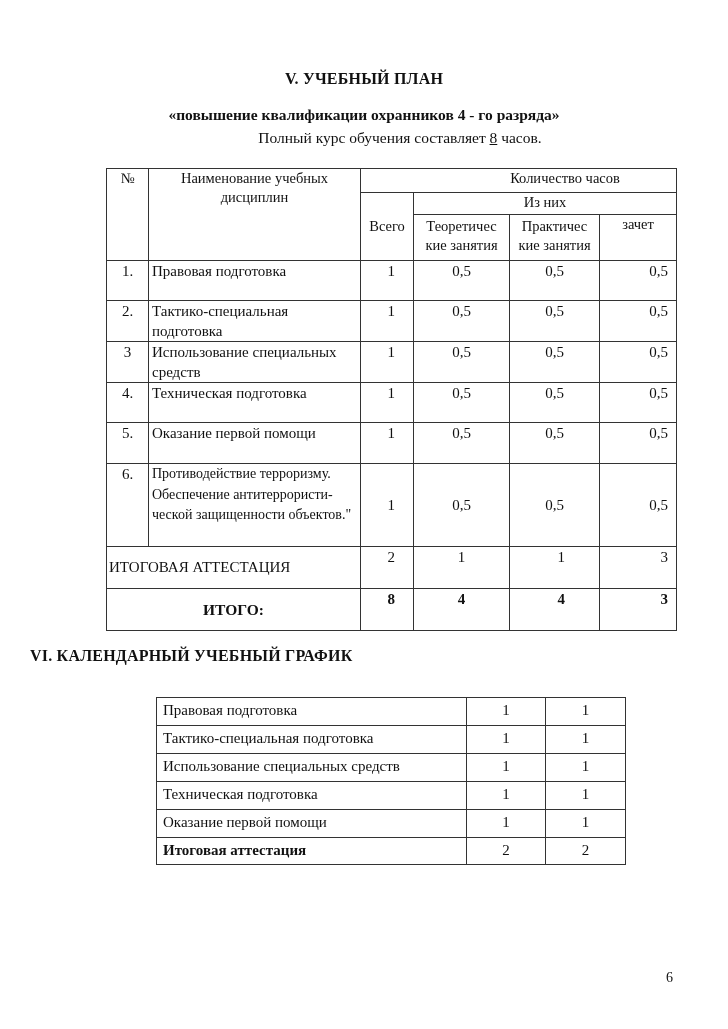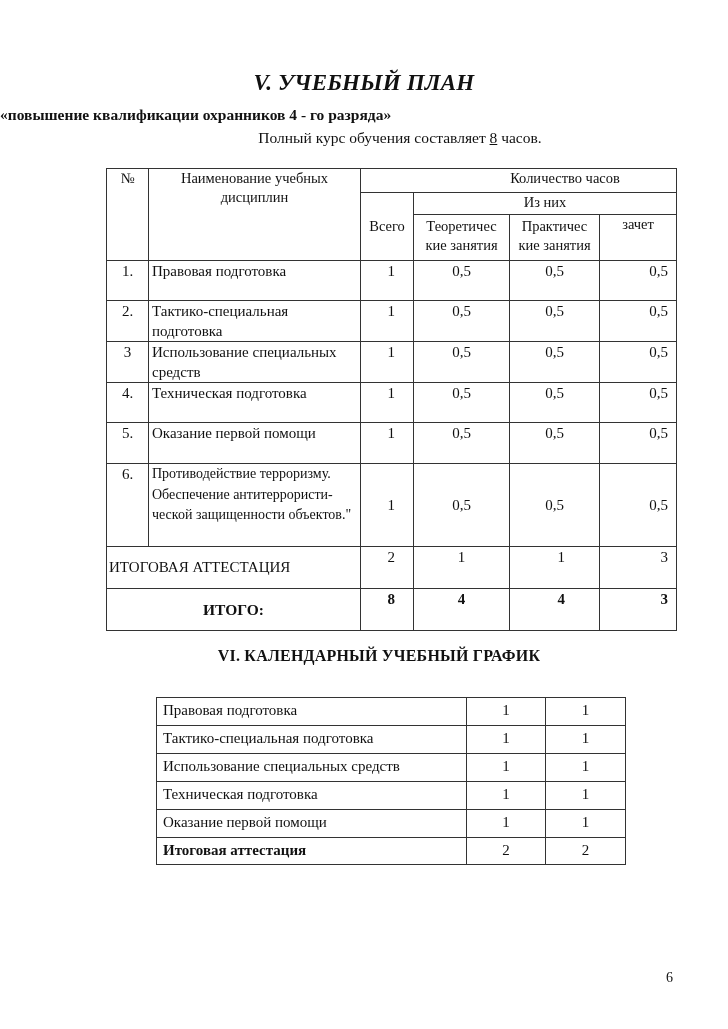--- a/index.html
+++ b/index.html
@@ -4,24 +4,24 @@
   <style>
     html, body { margin: 0; padding: 0; background: #ffffff; }
     body {
       width: 728px; height: 1029px; position: relative; overflow: hidden;
       font-family: "Liberation Serif", "DejaVu Serif", serif;
       color: #111;
     }
     .abs { position: absolute; }
     .h1 {
       left: 0; width: 728px; top: 70px; text-align: center;
-      font-weight: bold; font-size: 23px; letter-spacing: 0.2px; font-style: italic;
+      font-weight: bold; font-size: 16px; letter-spacing: 0.2px;
     }
     .h2 {
-      left: 0; width: 728px; top: 106px; text-align: left;
+      left: 0; width: 728px; top: 106px; text-align: center;
       font-weight: bold; font-size: 15.5px;
     }
     .h3 {
       left: 0; width: 728px; top: 129px; text-align: center;
       font-size: 15.5px;
       margin-left: 36px;
     }
     .h3 u { text-decoration: underline; }
 
     table { border-collapse: collapse; position: absolute; table-layout: fixed; }
@@ -30,21 +30,21 @@
     #plan { left: 106px; top: 168px; width: 570px; }
     #plan .c { text-align: center; }
     #plan .r { text-align: right; padding-right: 18px; }
     #plan .num { text-align: center; }
     #plan .hdr { font-size: 14.5px; line-height: 19px; }
     #plan .small { font-size: 14px; line-height: 20.5px; }
     #plan .mid { vertical-align: middle; }
     #plan .bold { font-weight: bold; }
 
     .h4 {
-      left: 0; width: 728px; top: 647px; text-align: center; padding-left: 30px; box-sizing: border-box;
+      left: 0; width: 728px; top: 647px; text-align: left; padding-left: 30px; box-sizing: border-box;
       font-weight: bold; font-size: 16px; letter-spacing: 0.2px;
     }
 
     #cal { left: 156px; top: 697px; width: 469px; }
     #cal td { font-size: 15px; line-height: 20px; padding: 2px 6px 4px 6px; }
     #cal .c { text-align: center; }
     #cal .bold { font-weight: bold; }
 
     .pagenum { left: 666px; top: 970px; font-size: 14px; }
   </style>

